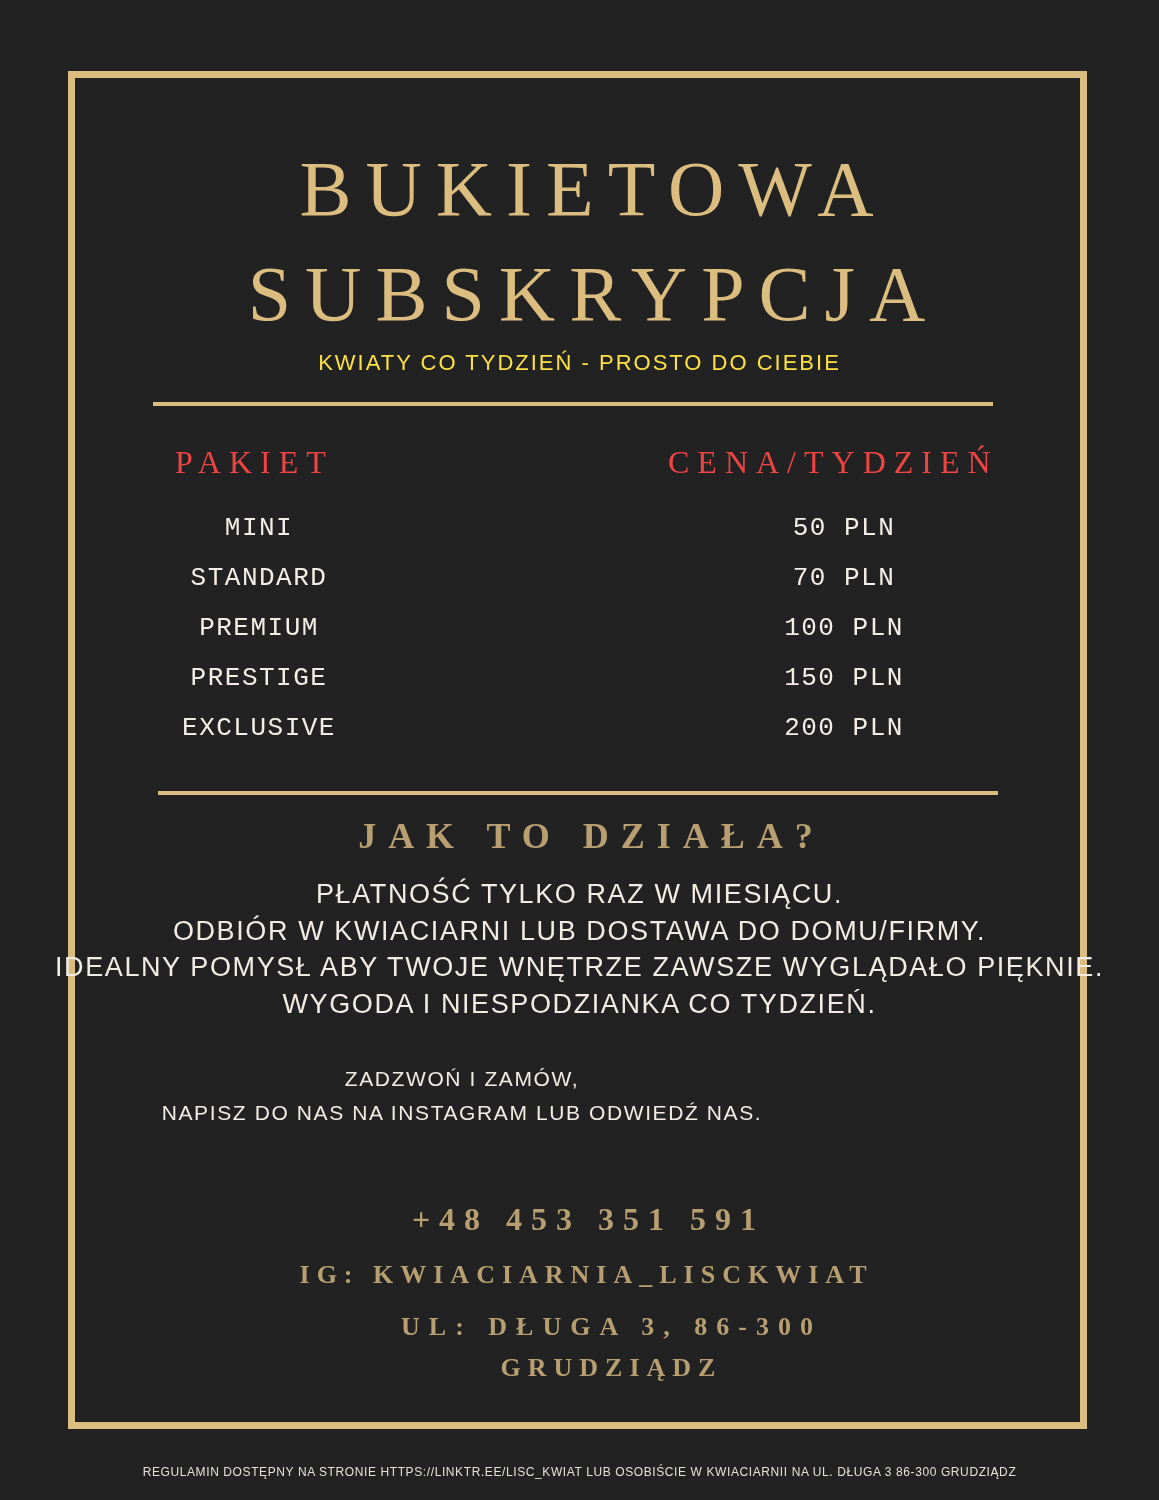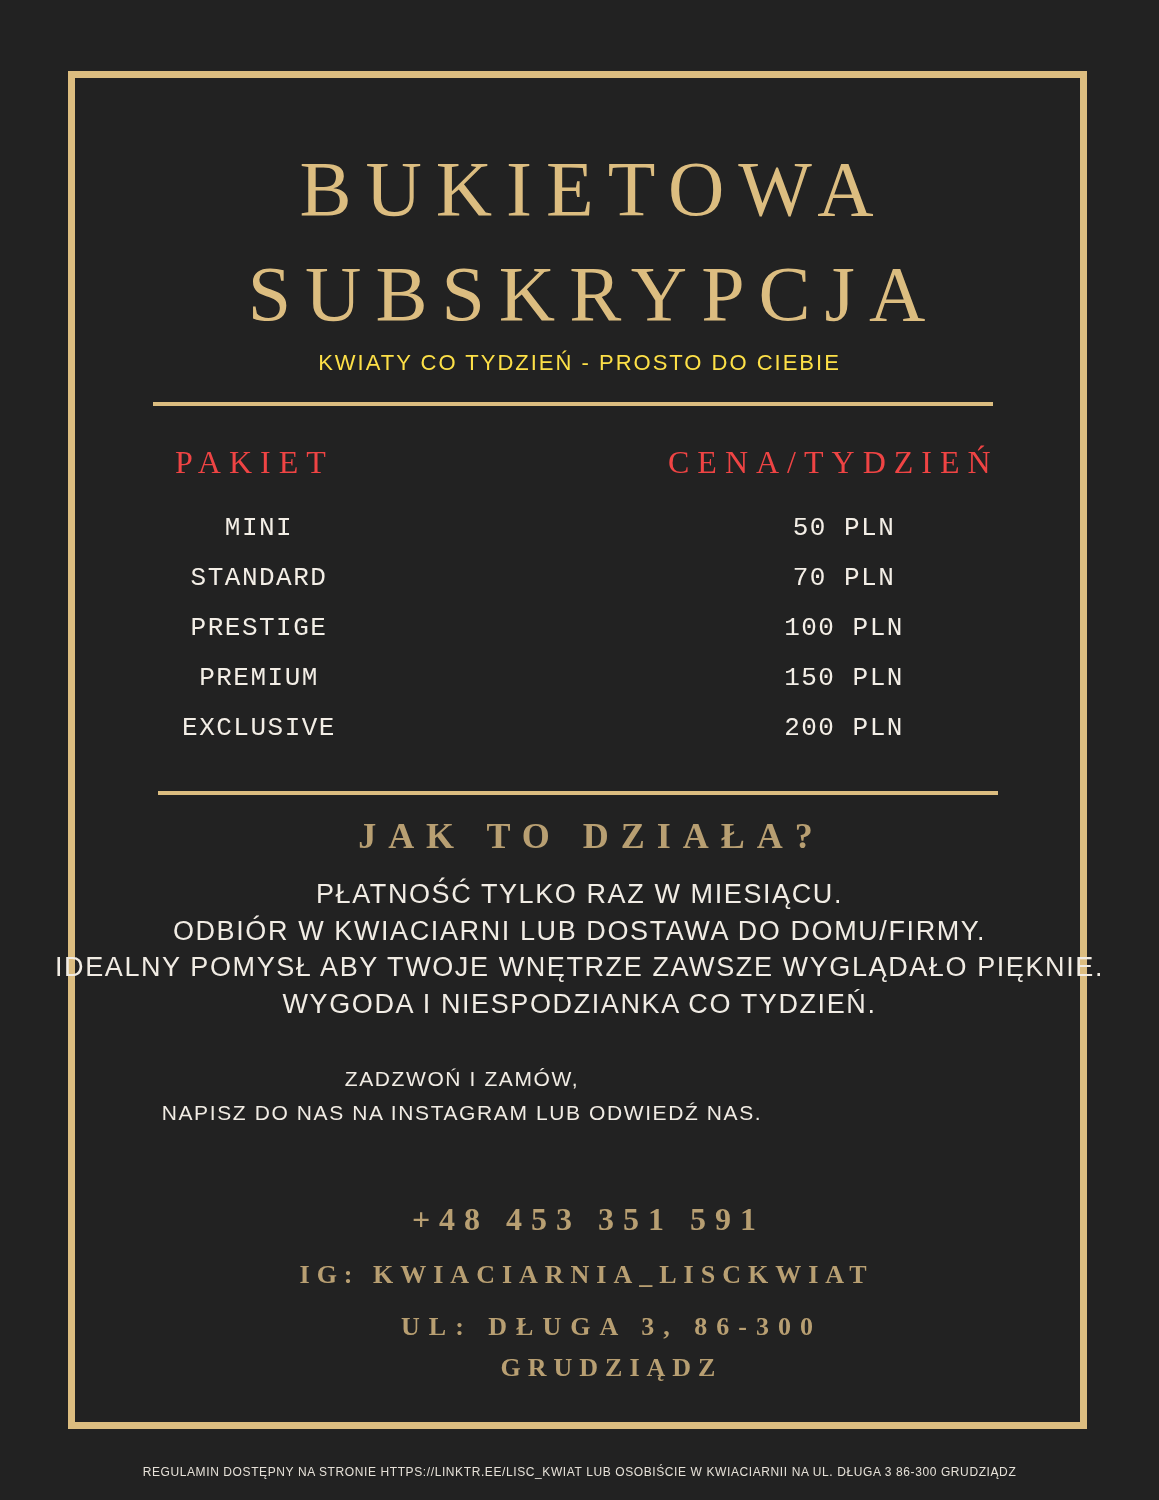--- a/index.html
+++ b/index.html
@@ -171,22 +171,22 @@
 <div class="center-text subtitle">KWIATY CO TYDZIEŃ - PROSTO DO CIEBIE</div>
 
 <div class="rule rule-1"></div>
 
 <div class="col-head col-head-pakiet">PAKIET</div>
 <div class="col-head col-head-cena">CENA/TYDZIEŃ</div>
 
 <ul class="pkg-list">
   <li>MINI</li>
   <li>STANDARD</li>
+  <li>PREMIUM</li>
   <li>PRESTIGE</li>
-  <li>PREMIUM</li>
   <li>EXCLUSIVE</li>
 </ul>
 
 <ul class="price-list">
   <li>50 PLN</li>
   <li>70 PLN</li>
   <li>100 PLN</li>
   <li>150 PLN</li>
   <li>200 PLN</li>
 </ul>

